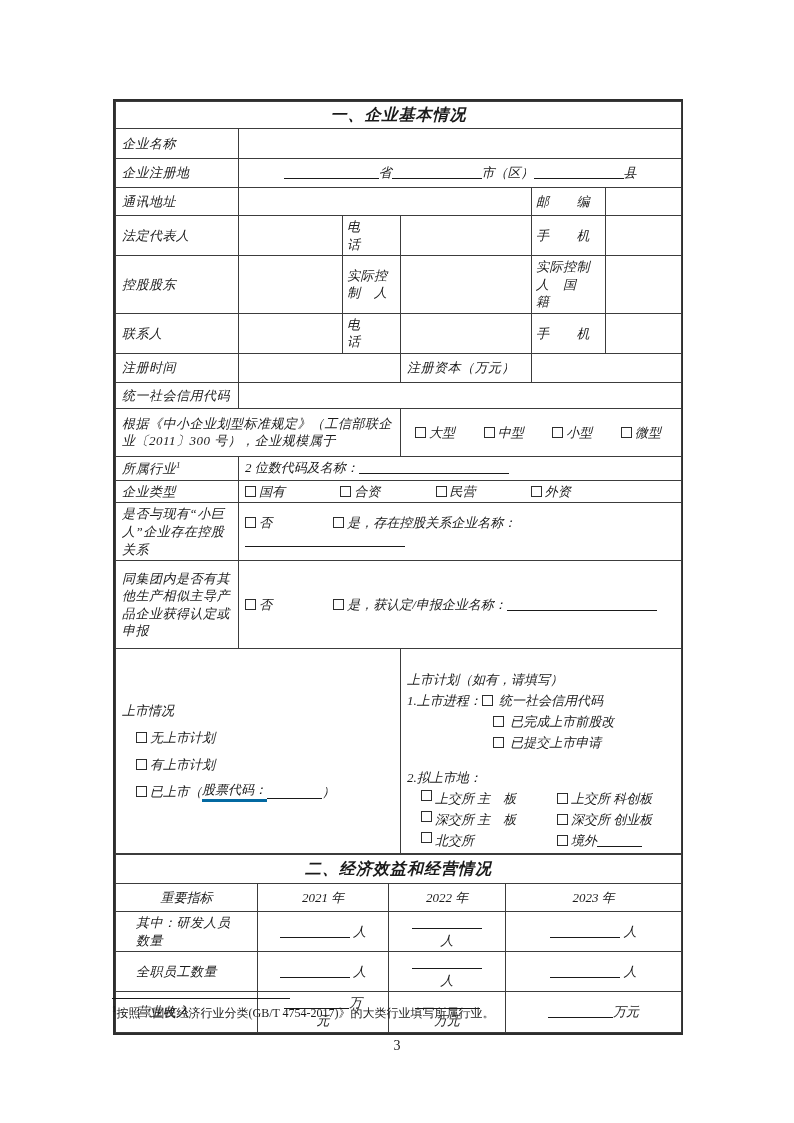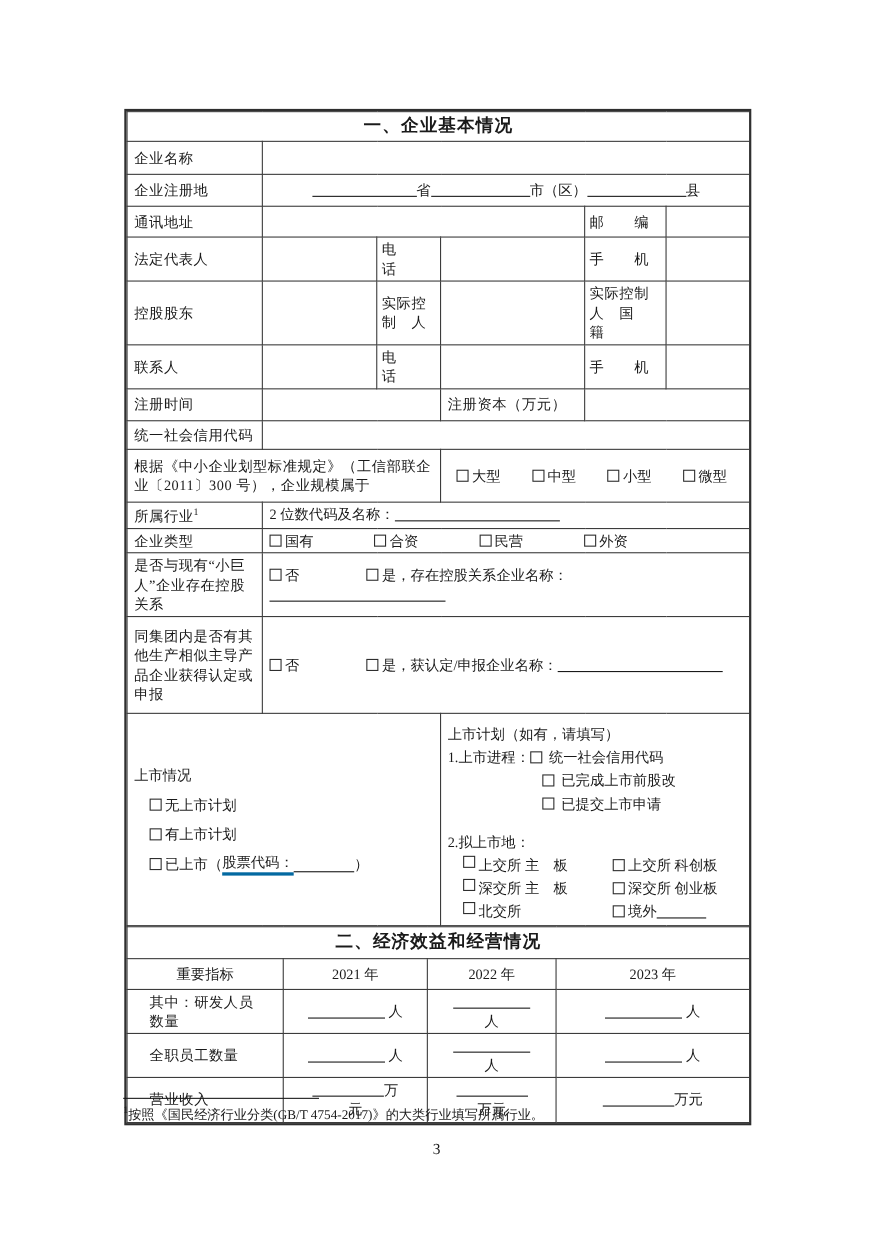--- a/index.html
+++ b/index.html
@@ -1,21 +1,21 @@
 <!DOCTYPE html>
 <html><head>
 <meta charset="utf-8">
 <style>
   * { box-sizing: border-box; }
   html,body { margin:0; padding:0; }
   body {
     width:794px; height:1123px; background:#ffffff; position:relative;
     font-family:"Liberation Serif","DejaVu Serif",serif; color:#1a1a1a;
   }
-  .sheet { position:absolute; left:113px; top:99px; width:570px; }
+  .sheet { position:absolute; left:113px; top:99px; width:570px;font-style:italic; }
   .formbox { border:2px solid #2e2e2e; width:570px; }
   table { border-collapse:collapse; table-layout:fixed; width:566px; }
   td {
     border:1px solid #3c3c3c; padding:2px 6px; font-size:13px;
     vertical-align:middle; overflow:hidden; line-height:1.35;
   }
   .sec { text-align:center; font-weight:bold; font-size:16px; letter-spacing:1px; padding:2px 0; }
   .lbl { letter-spacing:0.5px; }
   .small-lbl { padding:2px 4px; letter-spacing:0.5px; }
   .center { text-align:center; }
@@ -26,21 +26,21 @@
   .opt { white-space:nowrap; }
   .blank { display:inline-block; border-bottom:1px solid #1a1a1a; height:14px; vertical-align:-2px; }
   .w45{width:45px}.w55{width:55px}.w65{width:65px}.w70{width:70px}.w90{width:90px}.w95{width:95px}.w150{width:150px}.w160{width:160px}
   .ul { border-bottom:3px solid #0369a1; }
   .scale-opts { display:flex; justify-content:space-between; padding:0 14px 0 8px; }
   .type-opts .opt { margin-right:52px; }
   .yn .opt-no { margin-right:58px; }
   .lst-left { vertical-align:middle; }
   .lst-left .line { height:27px; display:flex; align-items:center; }
   .lst-left .ind { padding-left:14px; }
-  .lst-right { vertical-align:top; padding-top:8px; }
+  .lst-right { vertical-align:top; padding-top:20px; }
   .lst-right .line { height:21px; display:flex; align-items:center; }
   .lst-right .ind1 { padding-left:86px; }
   .lst-right .ind2 { padding-left:14px; }
   .lst-right .loc .c1 { width:136px; display:inline-flex; }
   .gap-top { margin-top:14px; }
   .t2 td { padding:2px 20px; }
   .footnote { position:absolute; left:112px; top:998px; width:586px; font-size:12px; }
   .fn-rule { width:178px; border-top:1px solid #1a1a1a; margin-bottom:5px; }
   .pagenum { position:absolute; left:0; top:1038px; width:794px; text-align:center; font-size:14px; }
   sup { font-size:9px; }

